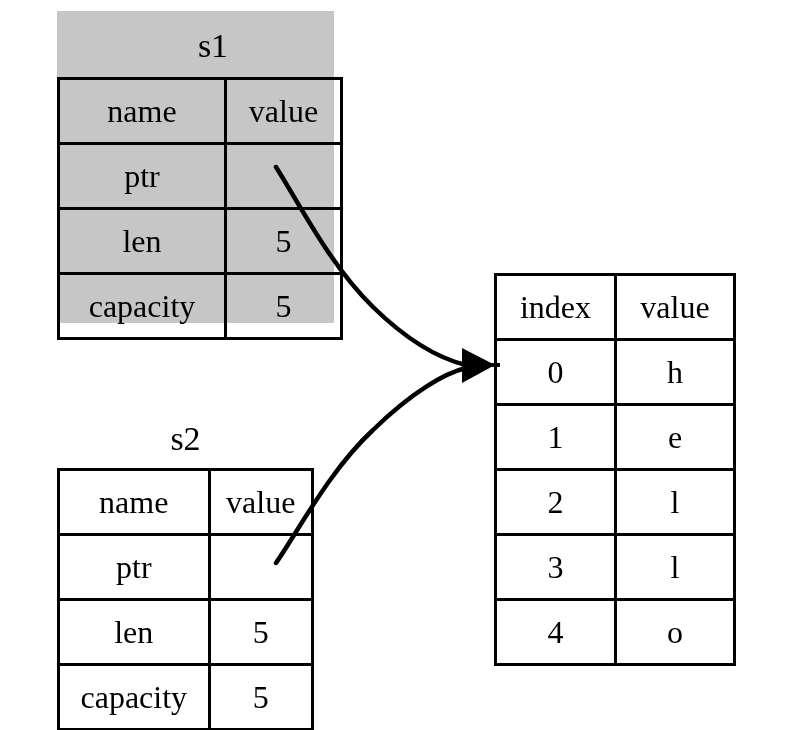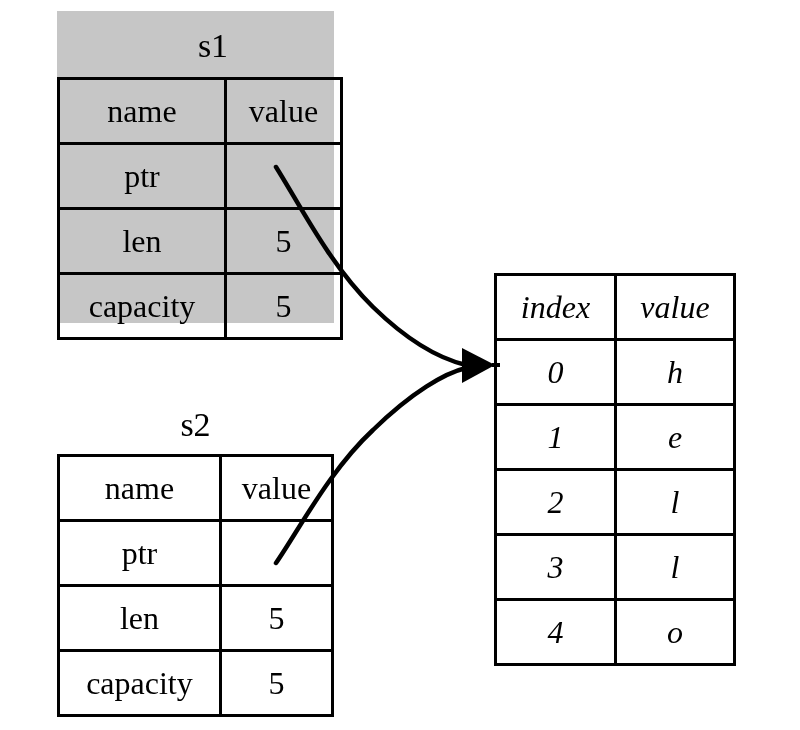--- a/index.html
+++ b/index.html
@@ -101,21 +101,21 @@
           <td class="c-val">5</td>
         </tr>
         <tr>
           <td class="c-name">capacity</td>
           <td class="c-val">5</td>
         </tr>
       </tbody>
     </table>
   </div>
 
-  <div class="struct" style="left:57px; top:388px; width:277px; height:317px;">
+  <div class="struct" style="left:57px; top:402px; width:257px; height:317px;">
     <div class="struct-title" style="top:20px;">s2</div>
 
     <table class="tbl" style="left:0px; top:66px;">
       <tbody>
         <tr>
           <td class="c-name">name</td>
           <td class="c-val">value</td>
         </tr>
         <tr>
           <td class="c-name">ptr</td>
@@ -126,21 +126,21 @@
           <td class="c-val">5</td>
         </tr>
         <tr>
           <td class="c-name">capacity</td>
           <td class="c-val">5</td>
         </tr>
       </tbody>
     </table>
   </div>
 
-  <table class="tbl arr-tbl" style="left:494px; top:273px;font-style:italic;">
+  <table class="tbl arr-tbl" style="left:494px; top:273px;">
     <tbody>
       <tr>
         <td class="c-index">index</td>
         <td class="c-value">value</td>
       </tr>
       <tr>
         <td class="c-index">0</td>
         <td class="c-value">h</td>
       </tr>
       <tr>

